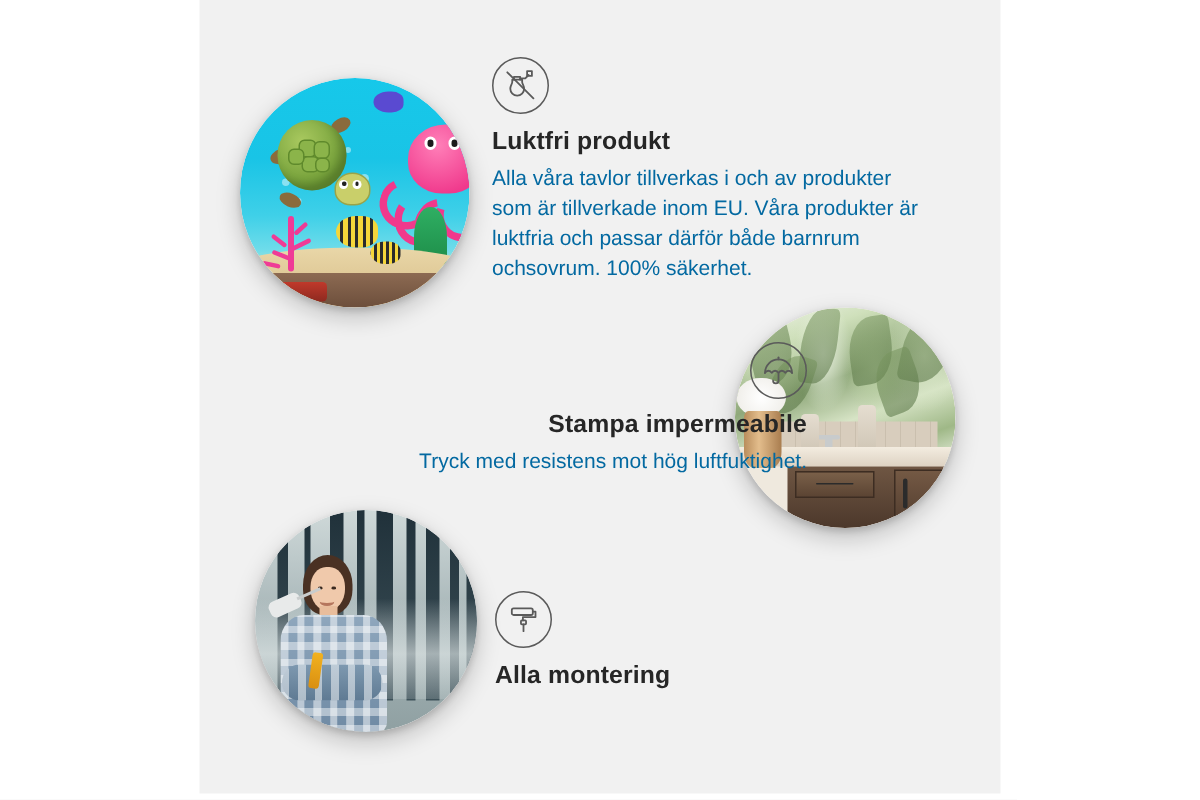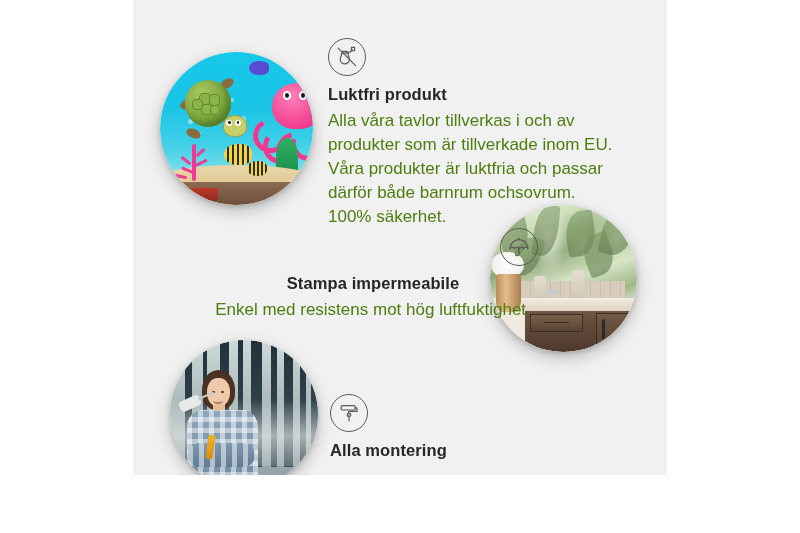--- a/index.html
+++ b/index.html
@@ -6,21 +6,21 @@
   body{
     width:800px;height:533px;
     background:#ffffff;
     font-family:"Liberation Sans", sans-serif;
     overflow:hidden;
   }
   .stage{position:relative;width:800px;height:533px;background:#ffffff;}
 
   
   .panel{
-    position:absolute;left:133px;top:0;width:534px;height:475px;
+    position:absolute;left:133px;top:0;width:534px;height:529px;
     background:#f1f1f1;
     overflow:hidden;
   }
 
   
   .photo{
     position:absolute;border-radius:50%;overflow:hidden;
     box-shadow:0 6px 16px rgba(0,0,0,.22), 0 2px 5px rgba(0,0,0,.15);
   }
   .photo .inner{position:absolute;inset:0;border-radius:50%;overflow:hidden;}
@@ -137,26 +137,26 @@
   
   .feature{position:absolute;}
   .icon-circle{
     width:38px;height:38px;border-radius:50%;border:1.6px solid #5a5a5a;
     display:flex;align-items:center;justify-content:center;box-sizing:border-box;
   }
   .f-title{
     font-size:16.5px;font-weight:bold;color:#262626;letter-spacing:.1px;
     margin:9px 0 5px 0;line-height:1.15;
   }
-  .f-desc{font-size:17px;color:#4d7c0f;line-height:1.42;}
+  .f-desc{font-size:14px;color:#0369a1;line-height:1.42;}
 
   #feat-odor{left:195px;top:38px;width:300px;}
   #feat-odor .f-desc{width:290px;}
 
-  #feat-water{left:75px;top:228px;width:330px;text-align:center;}
+  #feat-water{left:75px;top:228px;width:330px;text-align:right;}
   #feat-water .ic-wrap{display:flex;justify-content:flex-end;}
   #feat-water .f-title{margin-top:8px;}
 
   #feat-mount{left:197px;top:394px;width:300px;}
 </style>
 </head>
 <body>
 
 <div class="stage">
   <div class="panel">
@@ -300,21 +300,21 @@
         <div class="icon-circle">
           <svg width="24" height="24" viewBox="0 0 24 24" fill="none" stroke="#5a5a5a" stroke-width="1.2" stroke-linecap="round" stroke-linejoin="round">
             <path d="M3 13.6a9 9 0 0 1 18 0"></path>
             <path d="M3 13.6c1.1-1.9 3.4-1.9 4.5 0 1.1-1.9 3.4-1.9 4.5 0 1.1-1.9 3.4-1.9 4.5 0 1.1-1.9 3.4-1.9 4.5 0"></path>
             <path d="M12 13.6v5.2a1.8 1.8 0 0 1-3.6 0"></path>
             <path d="M12 4.6V3.2"></path>
           </svg>
         </div>
       </div>
       <div class="f-title">Stampa impermeabile</div>
-      <div class="f-desc">Enkel med resistens mot hög luftfuktighet.</div>
+      <div class="f-desc">Tryck med resistens mot hög luftfuktighet.</div>
     </div>
 
     <div class="feature" id="feat-mount">
       <div class="ic-wrap">
         <div class="icon-circle">
           <svg width="24" height="24" viewBox="0 0 24 24" fill="none" stroke="#5a5a5a" stroke-width="1.2" stroke-linecap="round" stroke-linejoin="round">
             <rect x="4.2" y="4.6" width="14" height="4.4" rx="1.2"></rect>
             <path d="M18.2 6.8h1.8v3.6h-8.4v2.2"></path>
             <rect x="10.3" y="12.6" width="3.4" height="2.6" rx=".6"></rect>
             <path d="M12 15.2v4.6"></path>

